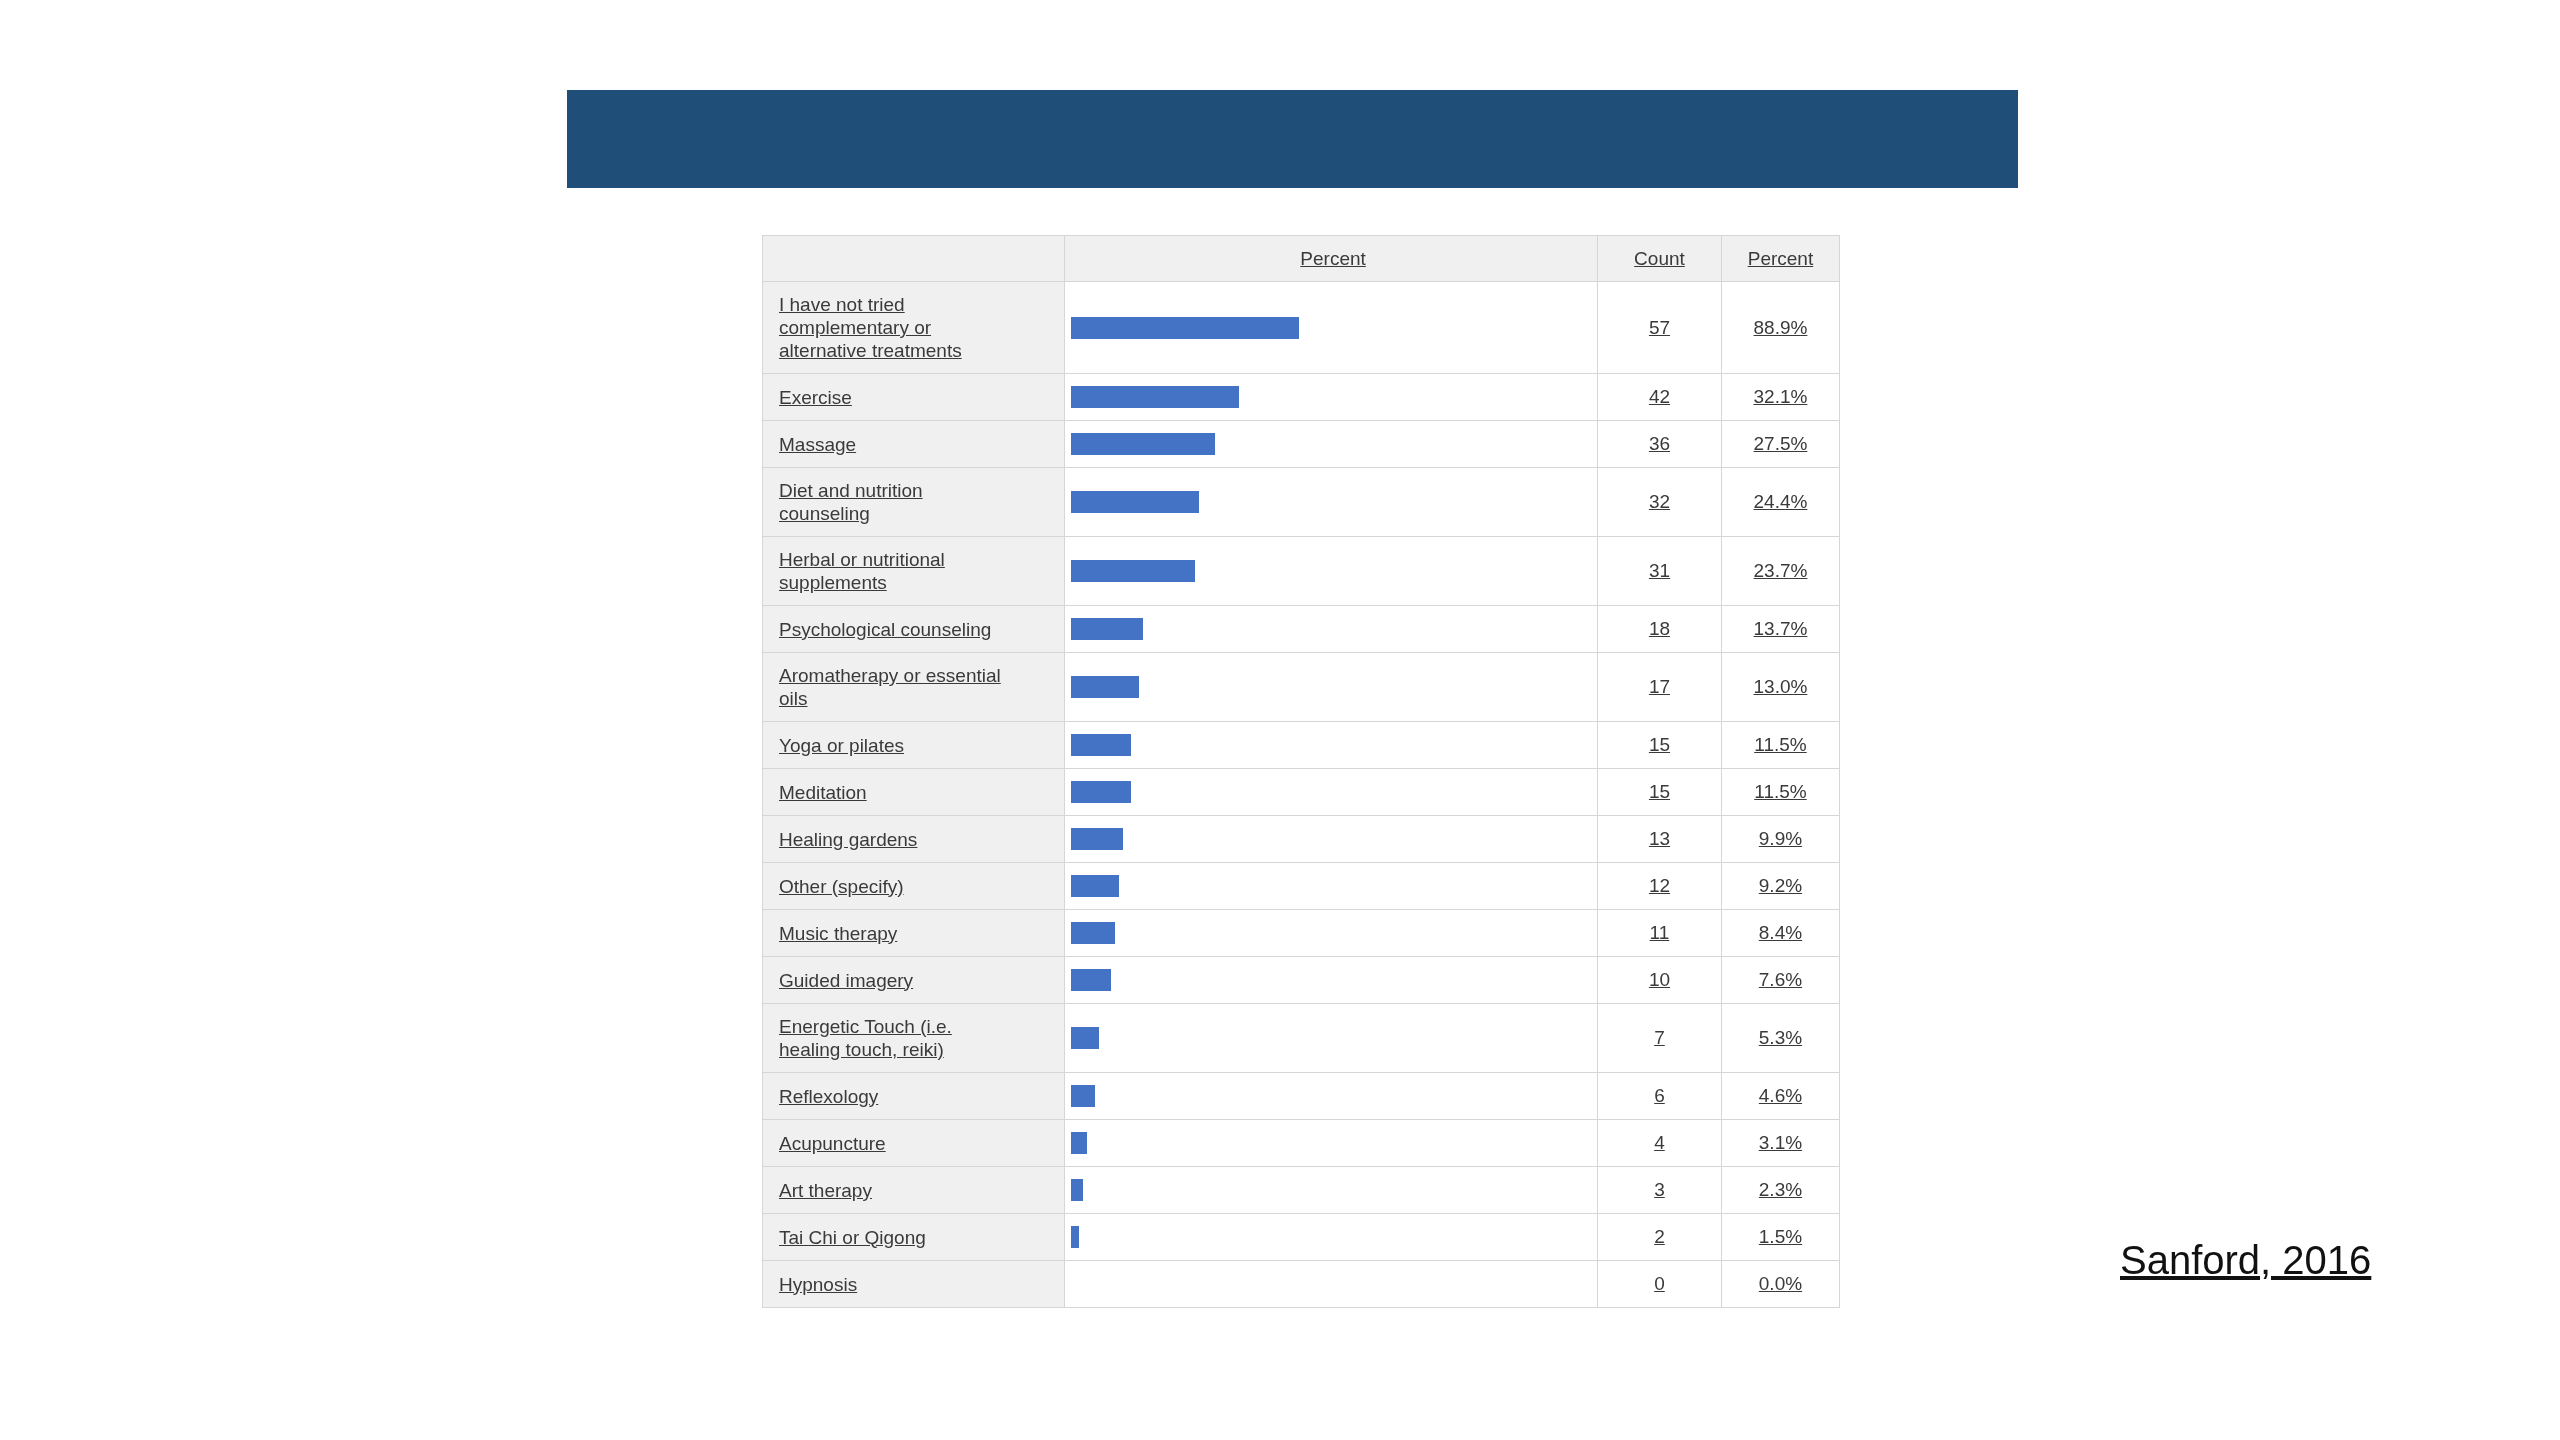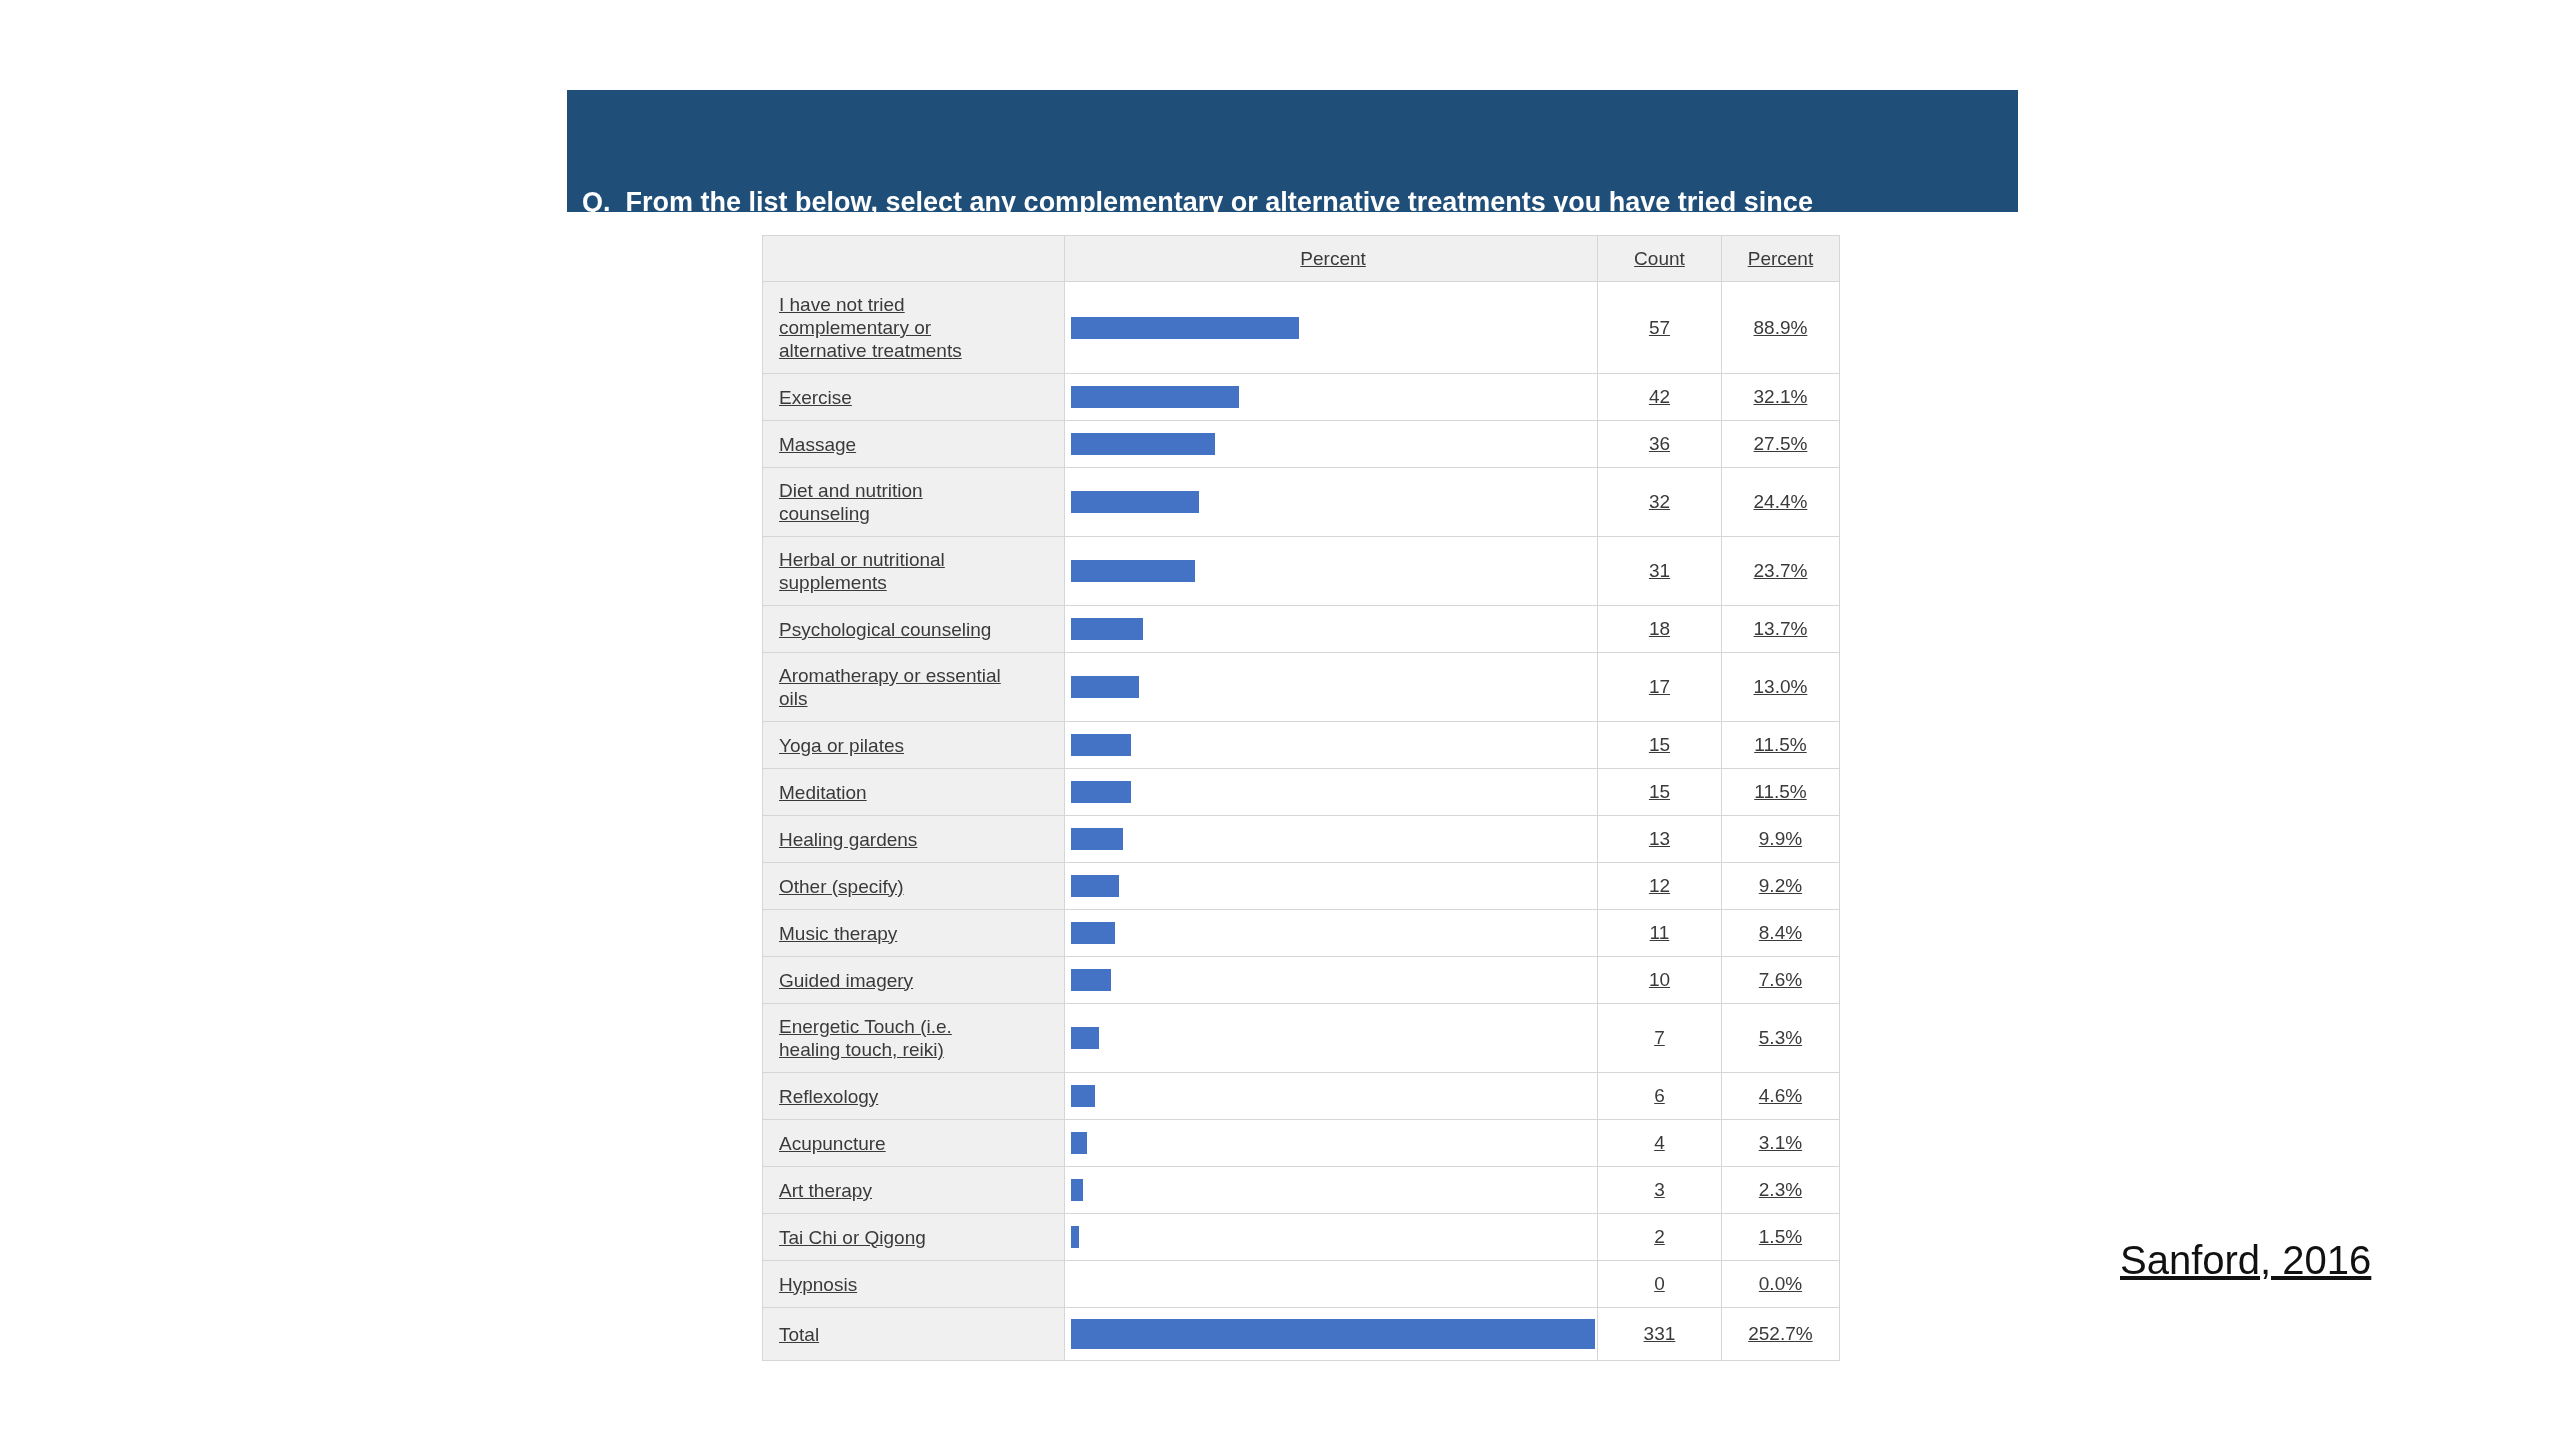--- a/index.html
+++ b/index.html
@@ -15,21 +15,21 @@
     background: #ffffff;
     overflow: hidden;
   }
 
   
   .question-box {
     position: absolute;
     left: 567px;
     top: 90px;
     width: 1451px;
-    height: 122px;
+    height: 98px;
     box-sizing: border-box;
     background: var(--header-bg, #1f4e79);
     color: var(--header-text, #ffffff);
     font-weight: bold;
     font-size: 27px;
     line-height: 42px;
     padding: 7px 16px 7px 15px;
     white-space: pre-wrap;
   }
 
@@ -302,26 +302,18 @@
 
     <div class="row">
       <div class="cell label">Hypnosis</div>
       <div class="cell bar-cell">
         
       </div>
       <div class="cell count">0</div>
       <div class="cell pct">0.0%</div>
     </div>
 
-    <div class="row total-row">
-      <div class="cell label">Total</div>
-      <div class="cell bar-cell">
-        <div class="bar" style="width: 100%;"></div>
-      </div>
-      <div class="cell count">331</div>
-      <div class="cell pct">252.7%</div>
-    </div>
   </div>
   </div>
 
   <div class="citation">Sanford, 2016</div>
 
 </div>
 
 </body></html>

